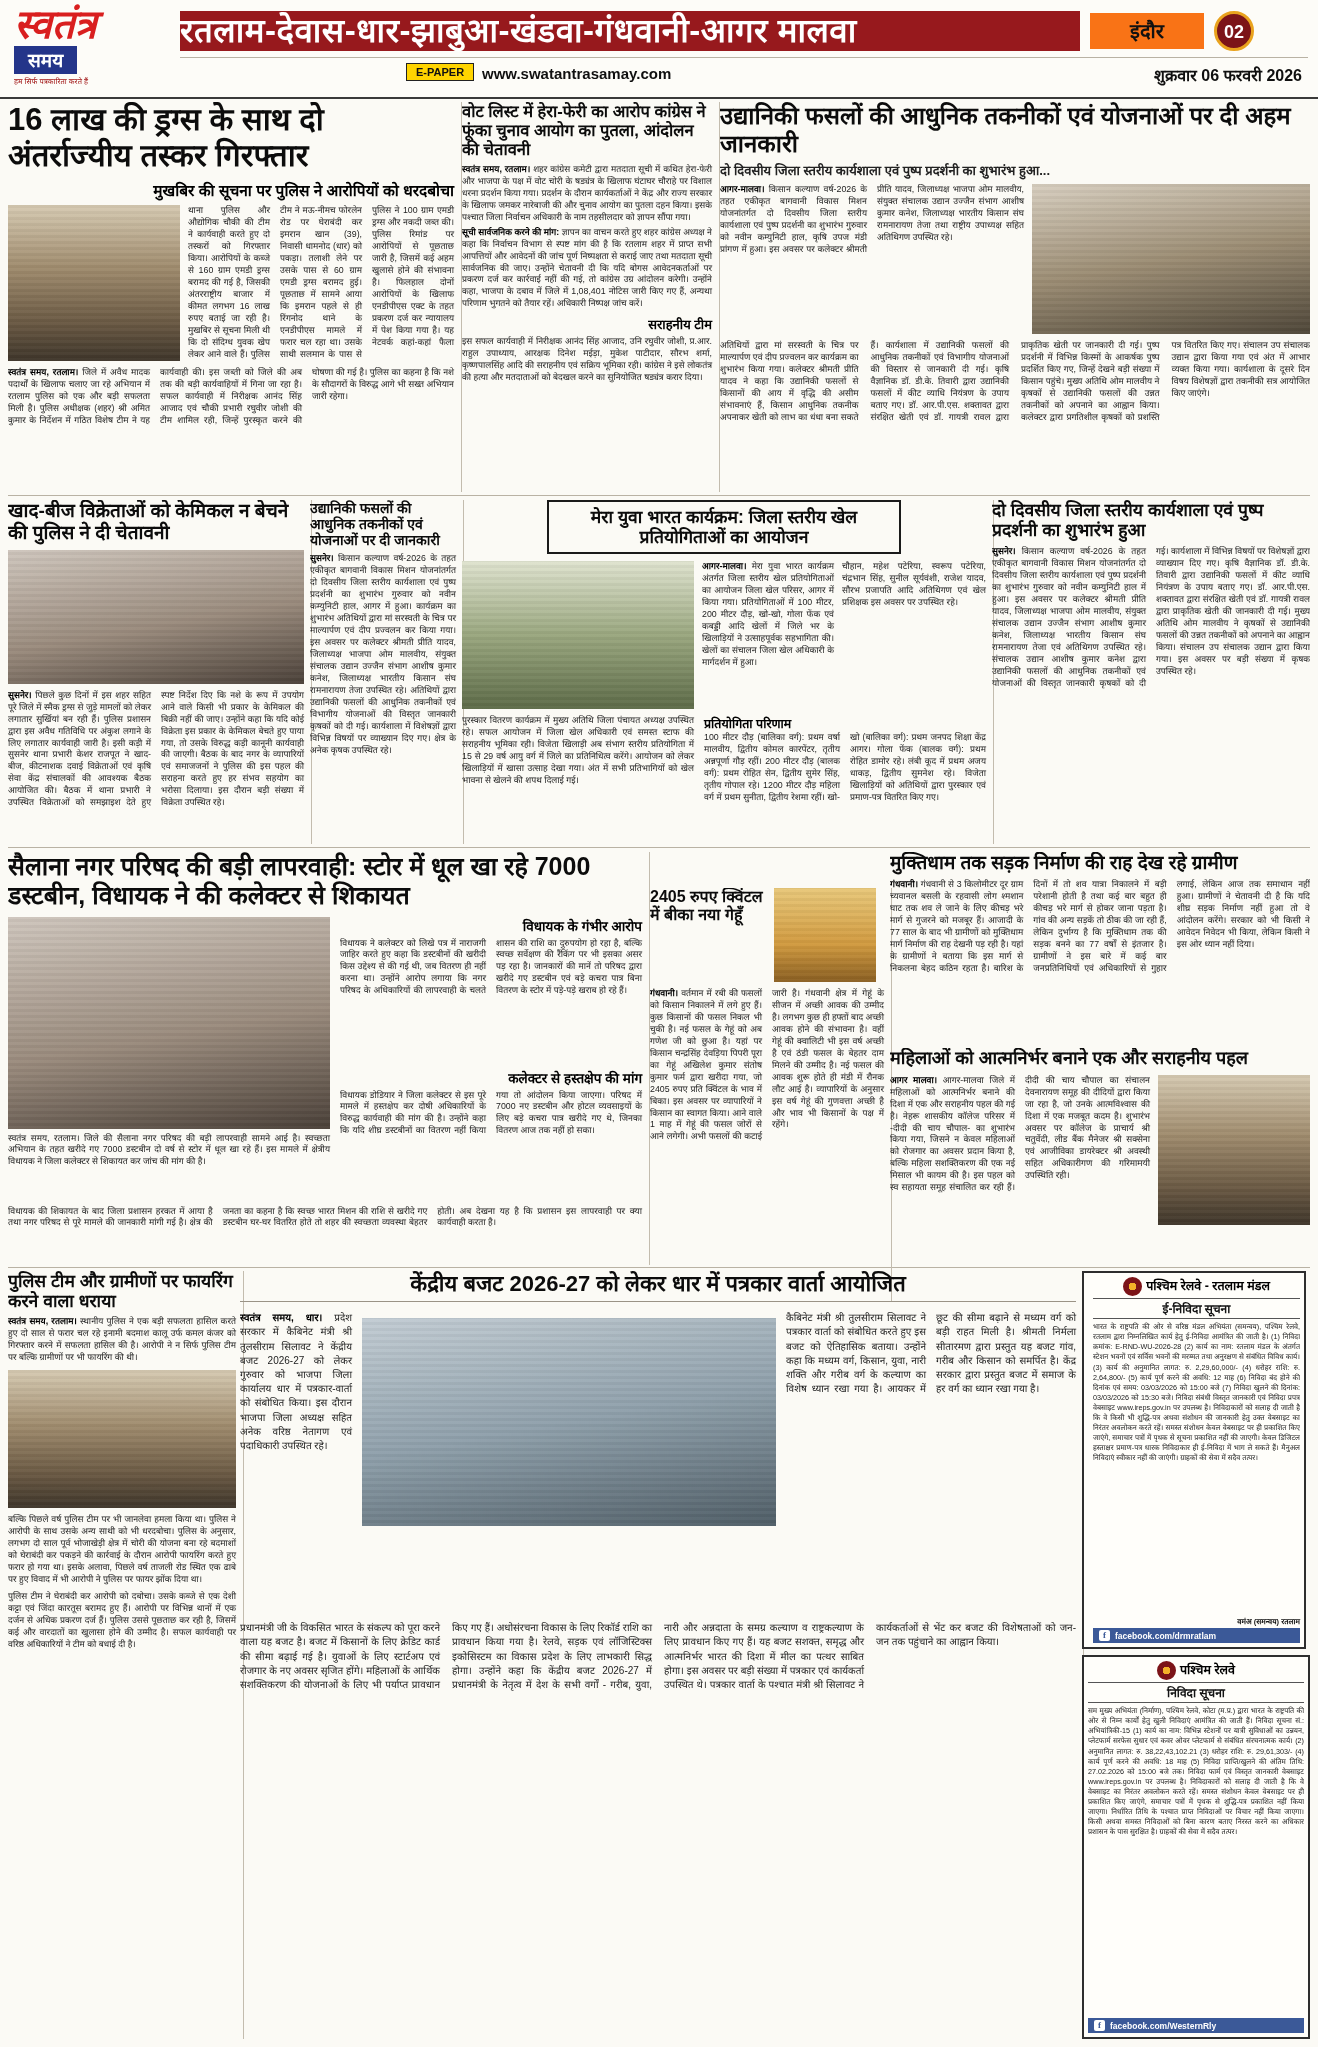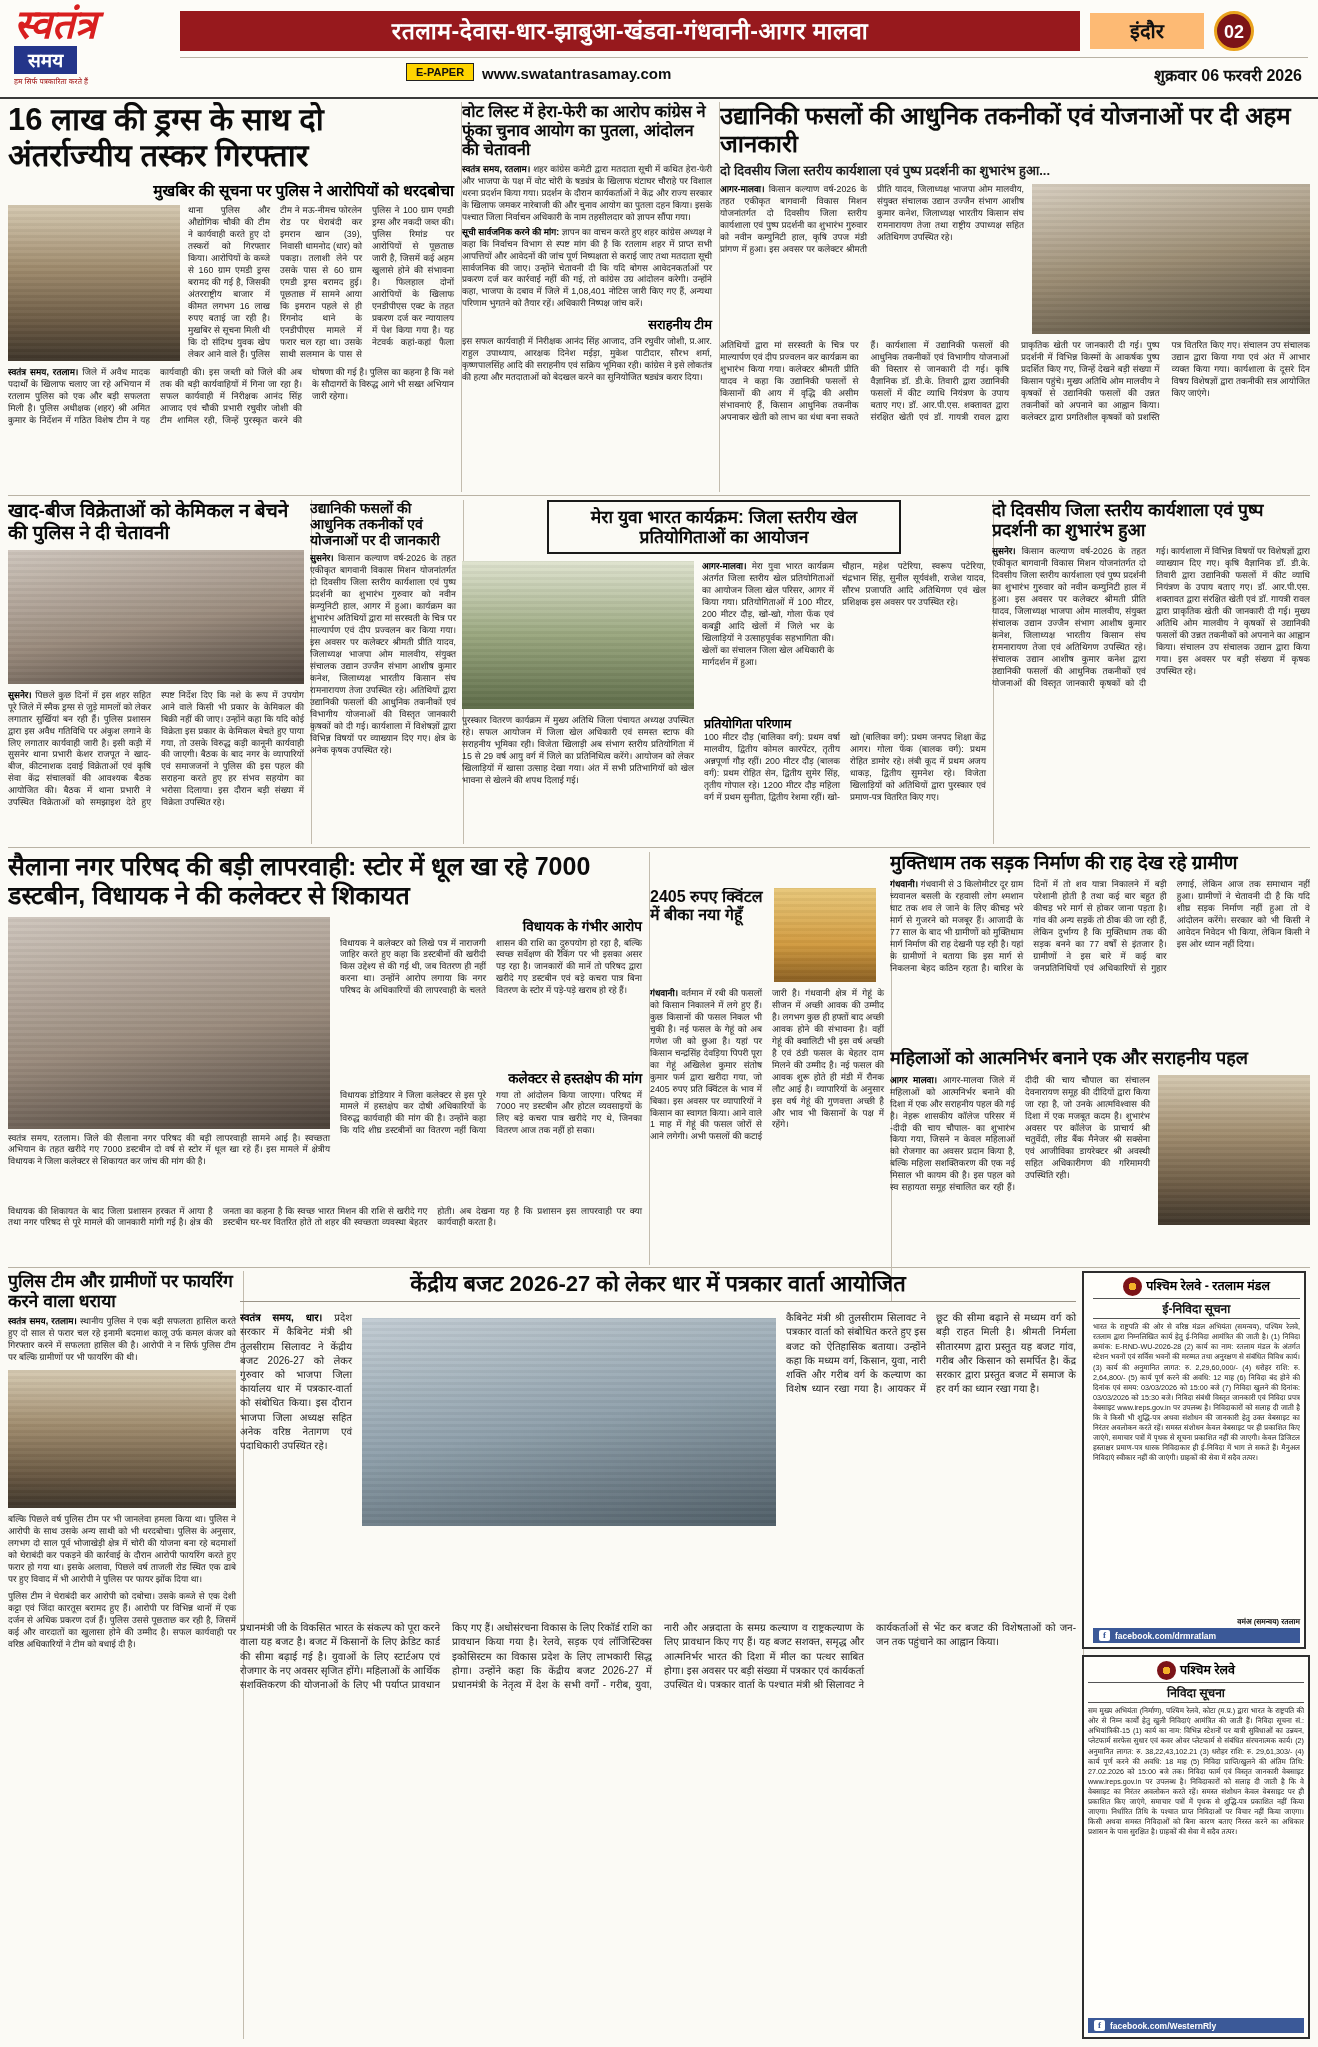--- a/index.html
+++ b/index.html
@@ -30,23 +30,23 @@
   .ph-grain{background:linear-gradient(180deg,#e8c87a,#d19a3f 60%,#8a5f22);}
   .ph-office{background:linear-gradient(170deg,#c3cdd4,#8fa0ab 50%,#4f5d66);}
   .ph-room{background:linear-gradient(170deg,#cfc6bd,#9a8b7d 55%,#4a4038);}
   
   .masthead{border-bottom:2px solid #3a3a3a;background:#fdfcf8;}
   .logo-top{font-family:"DejaVu Serif","Liberation Serif",serif;font-style:italic;font-weight:bold;
     font-size:40px;color:#d91f1f;line-height:1;}
   .logo-bottom{display:inline-block;background:#24358a;color:#fff;font-weight:bold;font-size:19px;
     padding:1px 14px;margin-top:2px;}
   .tagline{font-size:7.5px;color:#a11616;margin-top:2px;}
-  .region-strip{background:#97191d;color:#fff;font-weight:bold;font-size:23px;text-align:center;
+  .region-strip{background:#97191d;color:#fff;font-weight:bold;font-size:33px;
     line-height:40px;letter-spacing:.5px;}
-  .edition-chip{background:#fdba74;color:#111;font-weight:bold;font-size:20px;text-align:center;line-height:36px;}
+  .edition-chip{background:#f97316;color:#111;font-weight:bold;font-size:20px;text-align:center;line-height:36px;}
   .page-circle{width:40px;height:40px;border-radius:50%;background:#7c1418;color:#fff;font-weight:bold;
     font-size:18px;text-align:center;line-height:36px;border:3px solid #e9a31e;box-sizing:border-box;}
   .epaper-badge{background:#ffd400;border:1px solid #222;color:#111;font-weight:bold;font-size:11px;padding:2px 9px;}
   .website{font-weight:bold;font-size:15px;color:#101010;}
   .mast-date{font-weight:bold;font-size:16px;color:#101010;}
   
   .tender{border:2px solid #2e2e2e;background:#fffefa;display:flex;flex-direction:column;box-sizing:border-box;padding:4px;}
   .tender-org{font-weight:bold;text-align:center;font-size:12.5px;color:#000;}
   .tender-title{font-weight:bold;text-align:center;font-size:12px;border-top:1px solid #555;
     border-bottom:1px solid #555;margin:2px 0 3px;padding:1px 0;}

